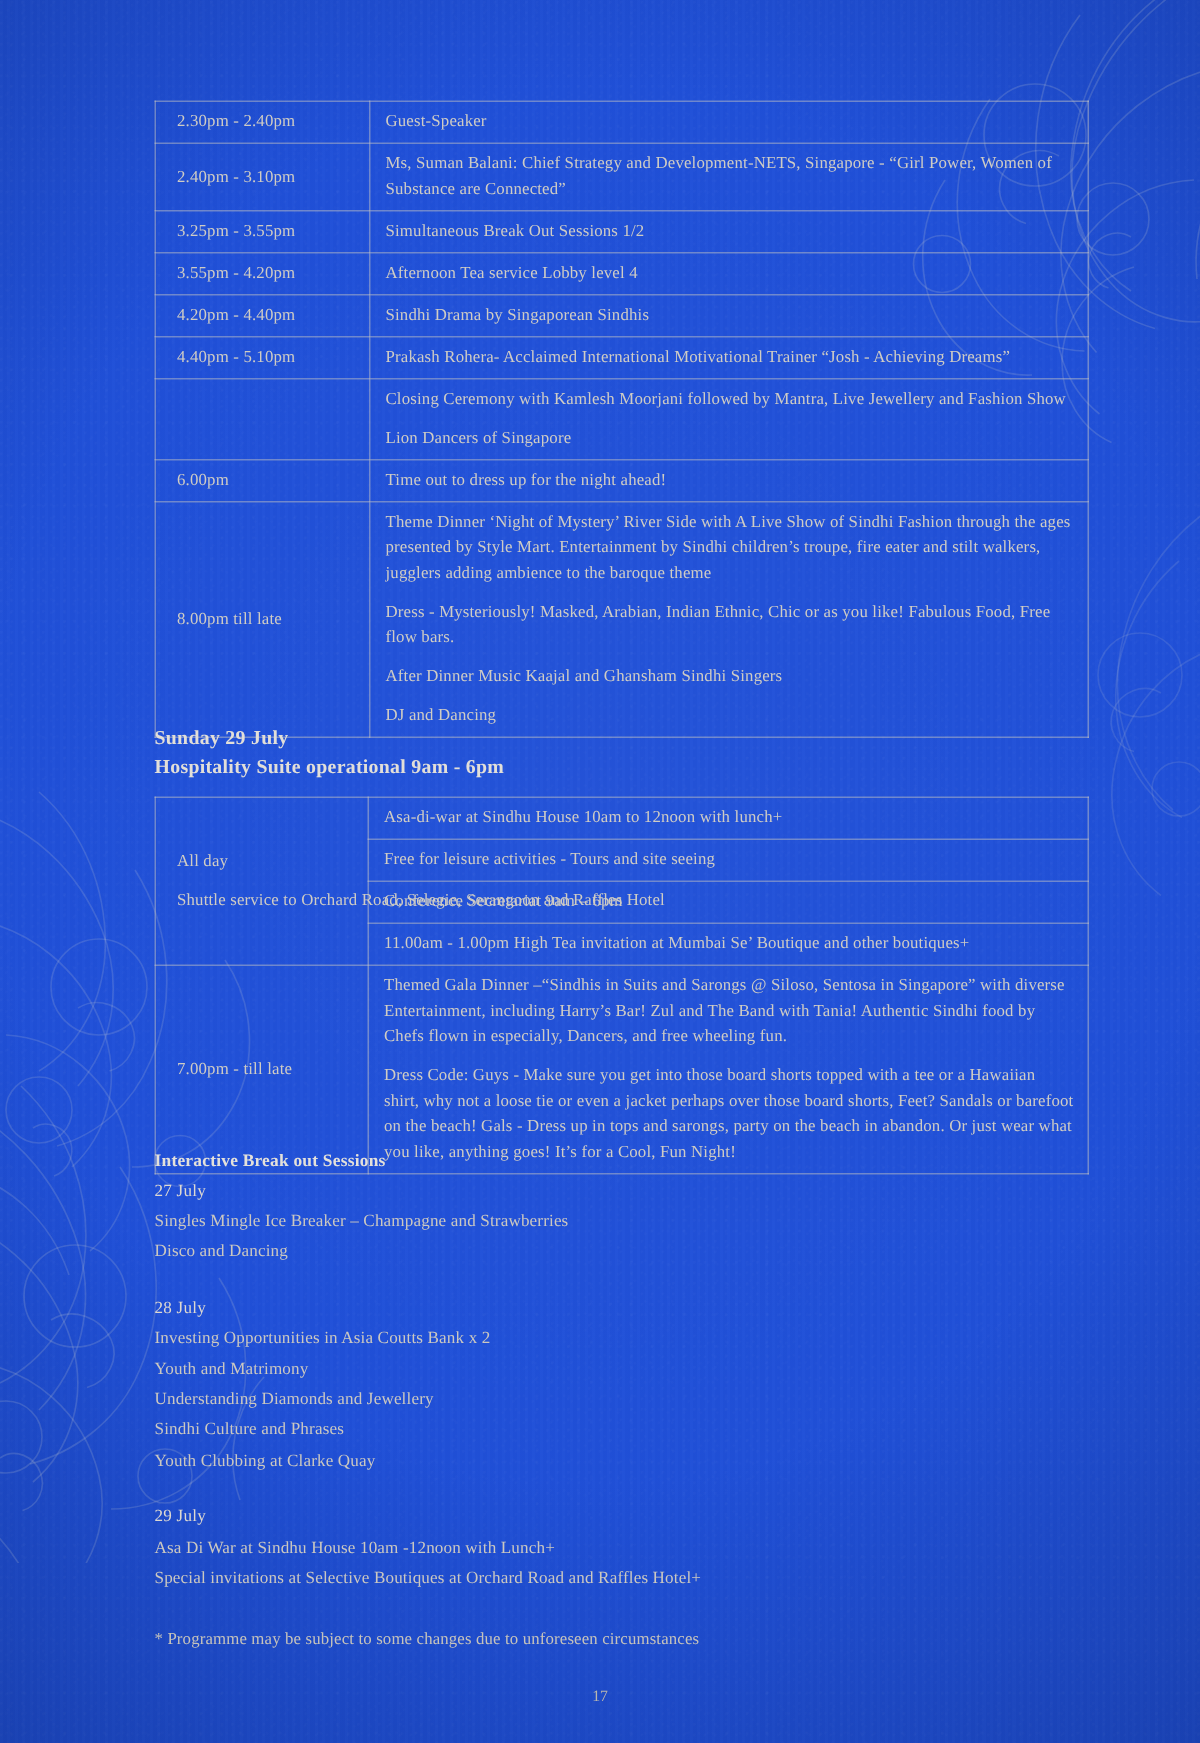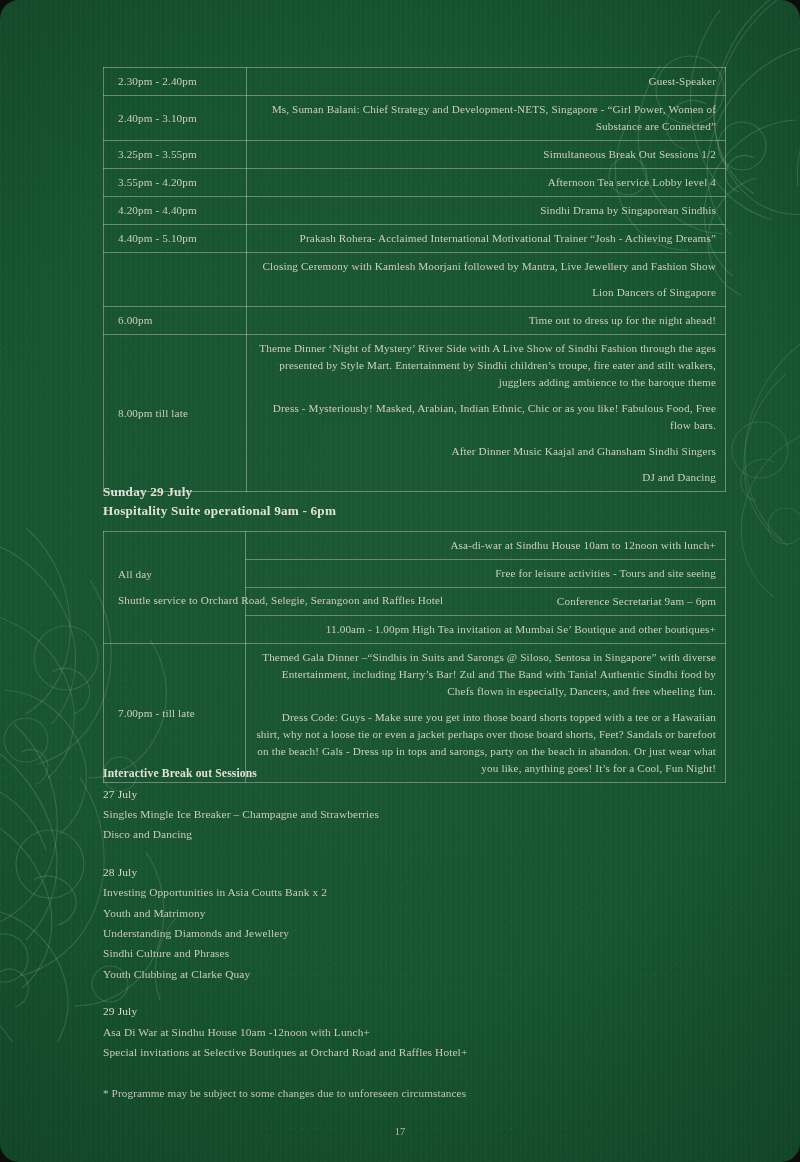--- a/index.html
+++ b/index.html
@@ -8,25 +8,24 @@
     padding: 0;
     background: #0d0d0d;
   }
 
   
   .page {
     position: relative;
     width: 800px;
     height: 1162px;
     overflow: hidden;
-    background: #14532d;
+    background: #1d4ed8;
     color: #d9d6cf;
     font-family: "Liberation Serif", "DejaVu Serif", serif;
     box-sizing: border-box;
-    border-radius: 19px;
   }
 
   
   .bg-band {
     position: absolute;
     inset: 0;
     background:
       repeating-linear-gradient(90deg,
         rgba(255,255,255,0.012) 0px,
         rgba(255,255,255,0.012) 2px,
@@ -84,21 +83,20 @@
   }
   .sched td {
     border: 1px solid rgba(208,204,194,0.45);
     vertical-align: middle;
     font-size: 11.2px;
     line-height: 1.52;
     letter-spacing: .12px;
     color: #cfccc4;
     padding: 5px 9px 5px 10px;
     background: transparent;
-    text-align: right;
   }
   .sched td.time {
     text-align: left;
     padding-left: 14px;
     white-space: nowrap;
   }
   .sched td.timec {
     vertical-align: middle;
   }
   .sched td p { margin: 0 0 9px 0; }

